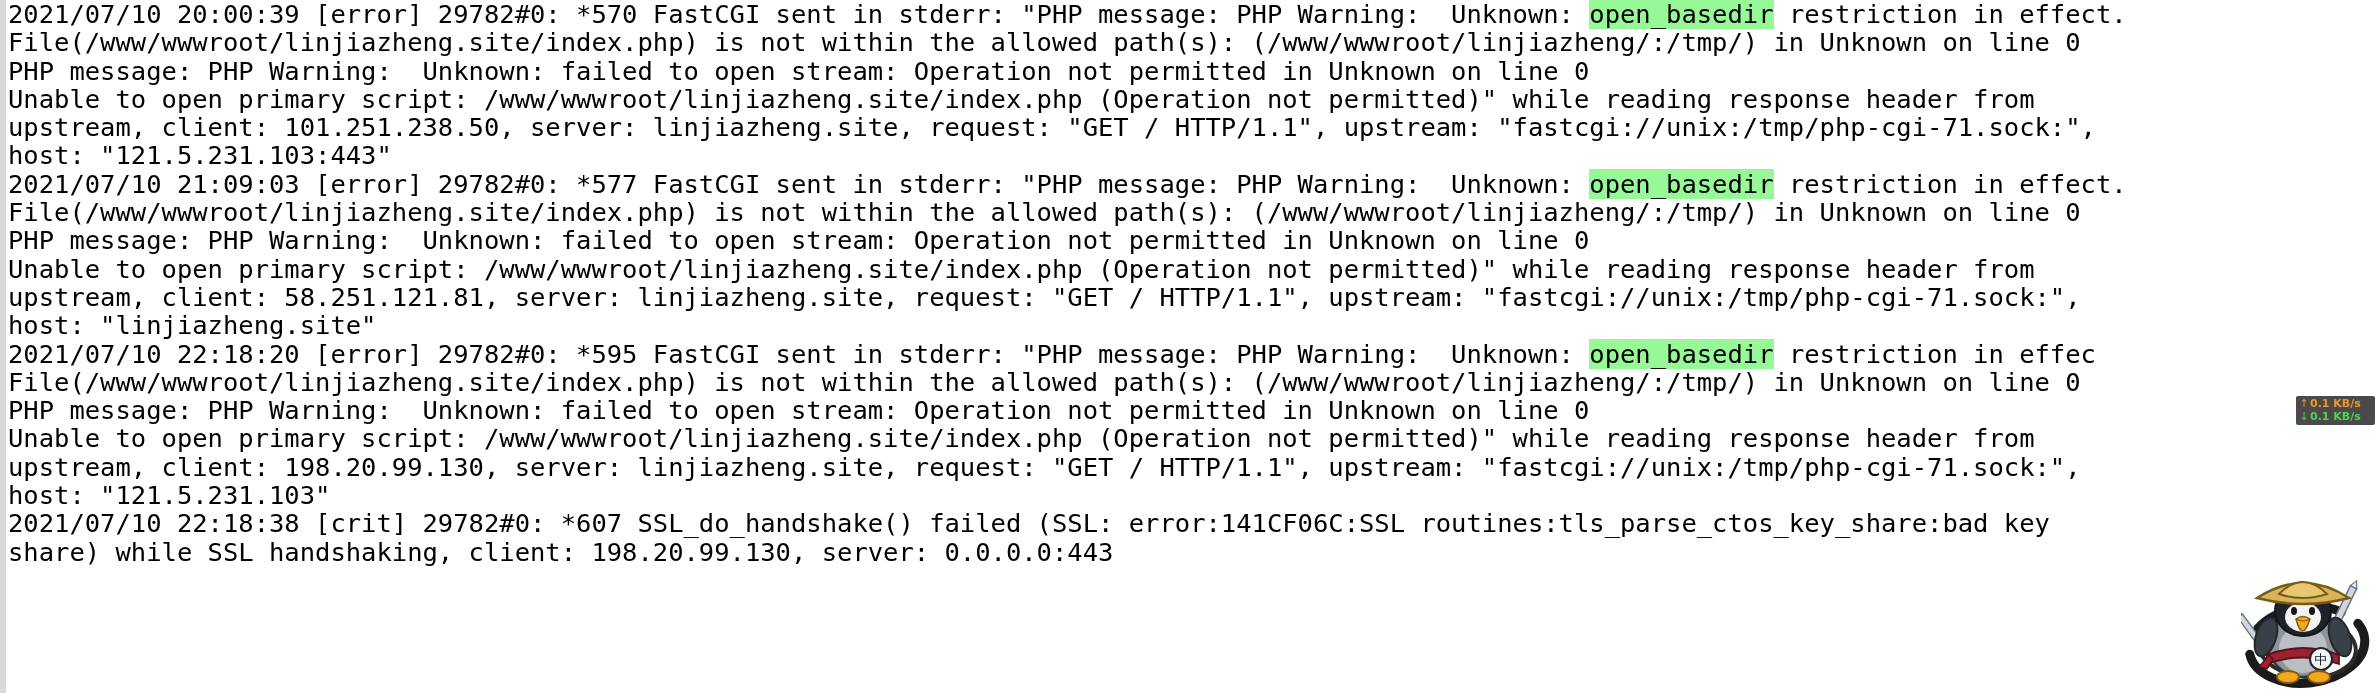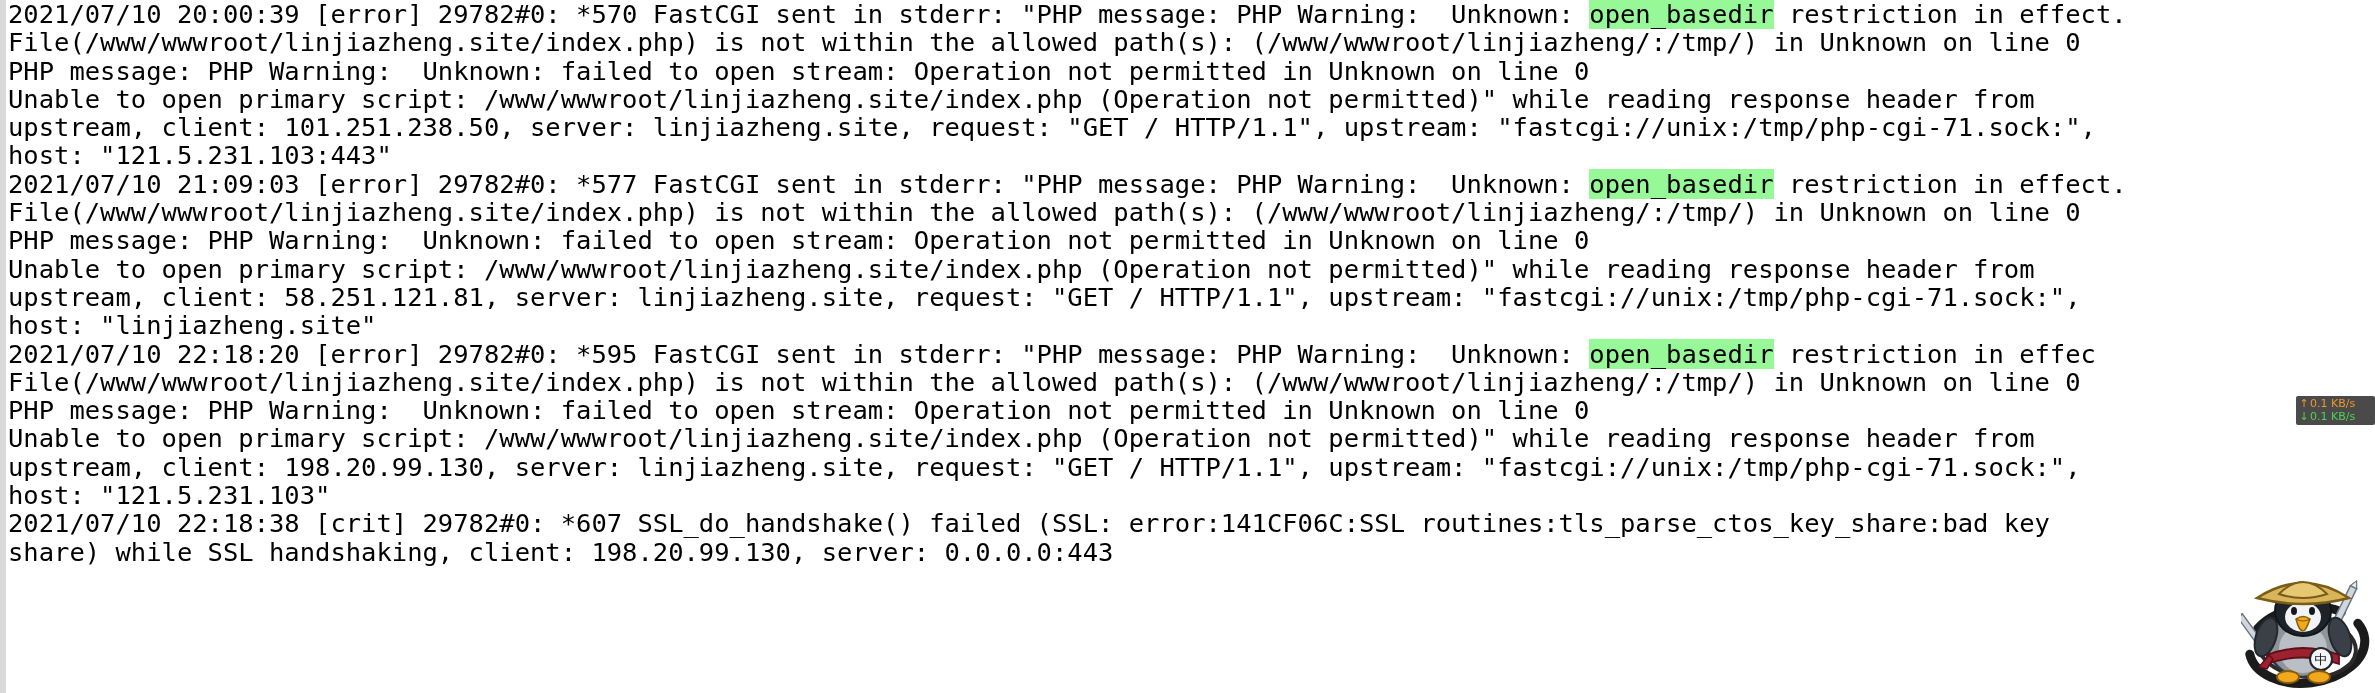--- a/index.html
+++ b/index.html
@@ -71,21 +71,21 @@
     z-index: 6;
     box-sizing: border-box;
   }
   .net-row {
     display: flex;
     align-items: center;
     white-space: nowrap;
     height: 13px;
   }
   .net-arrow { width: 10px; text-align: center; font-size: 11px; line-height: 13px; }
-  .net-val   { padding-left: 1px; font-size: 11px; line-height: 13px; }
+  .net-val   { padding-left: 1px; font-size: 11px; line-height: 13px; font-weight: bold; }
   .net-up    { color: #f0952a; }
   .net-down  { color: #4fd24f; }
 
   
   #avatar-watermark {
     position: absolute;
     right: 2px;
     bottom: 0px;
     width: 132px;
     height: 126px;

